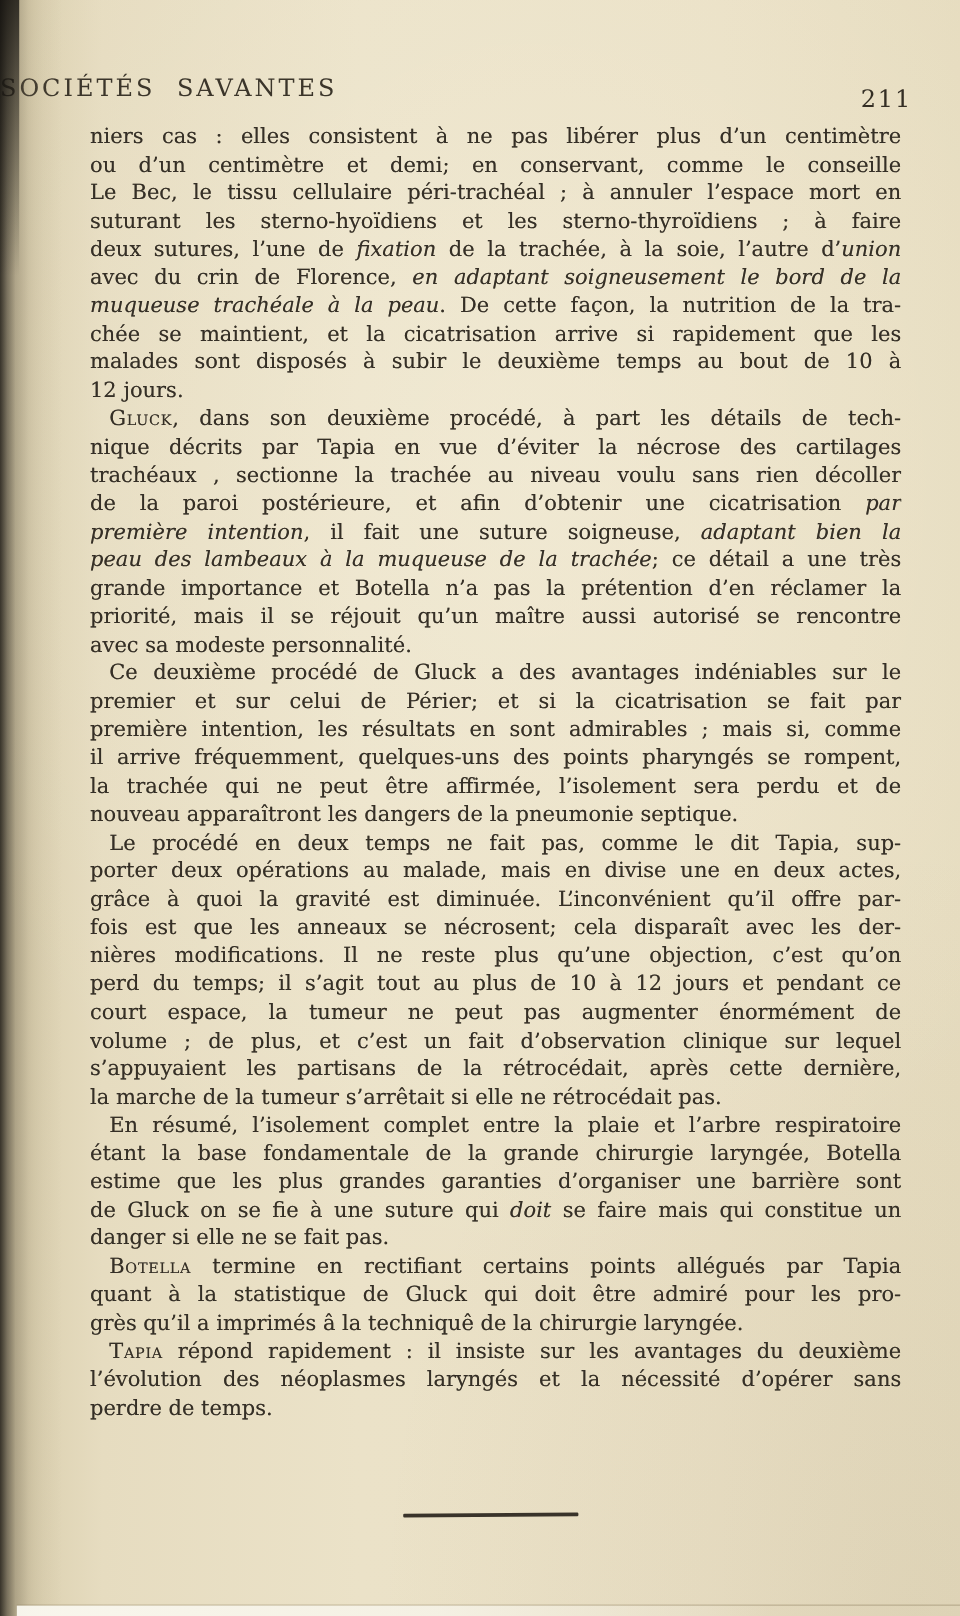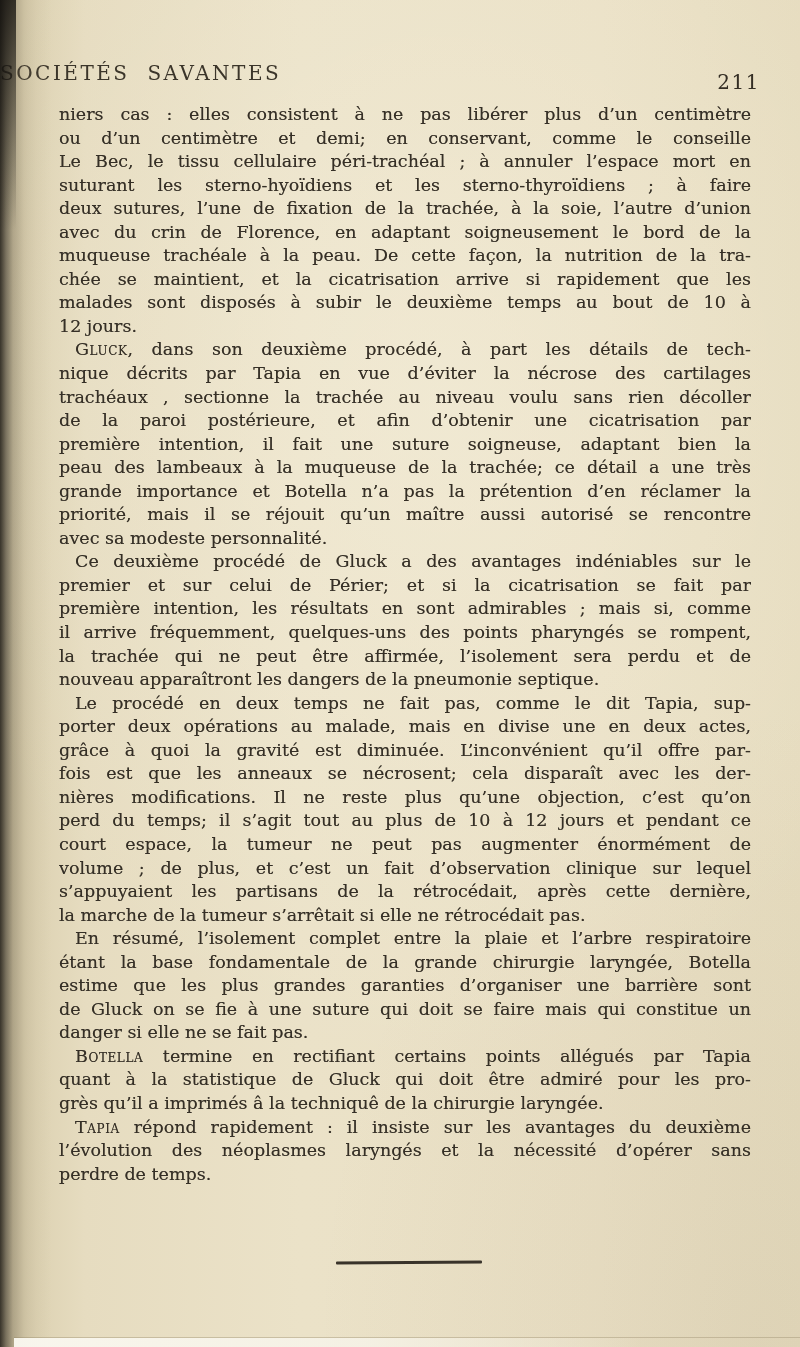--- a/index.html
+++ b/index.html
@@ -62,24 +62,25 @@
     color: #352f26;
     text-shadow: 0 0 0.4px rgba(53,47,38,0.55);
   }
   .paragraph { margin: 0; }
   .line {
     height: 23.55px;
     overflow: hidden;
     text-align: justify;
     text-align-last: justify;
     white-space: normal;
+    margin-left: 16px;
   }
   .line.last { text-align-last: left; }
   .line.indent { text-indent: 16px; }
-  .it { }
+  .it { font-style: italic; }
   .sc { font-variant: small-caps; letter-spacing: 0.6px; }
   .end-rule {
     position: absolute; top: 1261px; left: 336px;
     width: 146px; height: 2.6px;
     background: #39332a;
     border-radius: 1px;
     transform: rotate(-0.4deg);
   }
 </style>
 </head>

